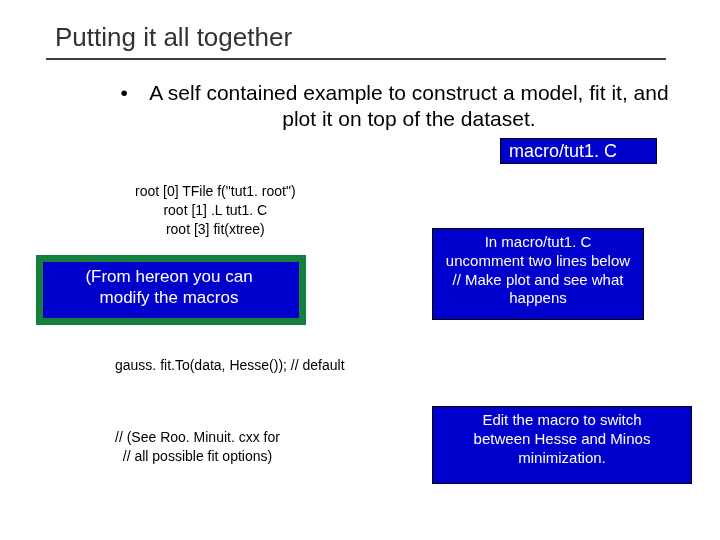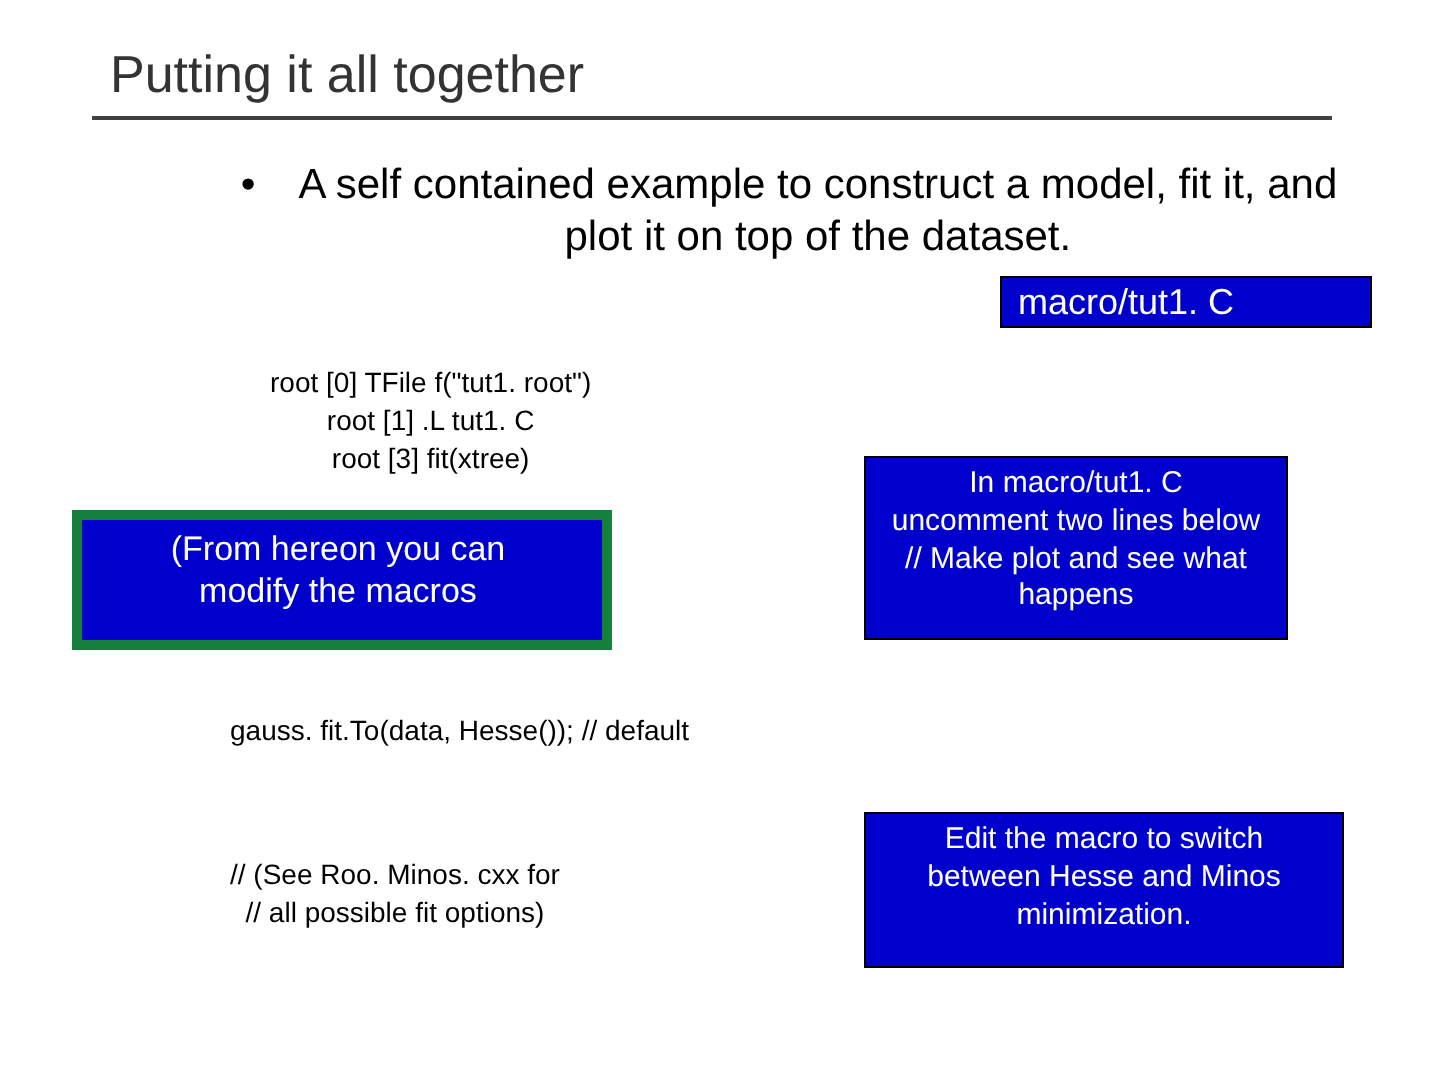--- a/index.html
+++ b/index.html
@@ -51,21 +51,21 @@
   }
   .bullet-text {
     display: inline-block;
     vertical-align: top;
     width: 540px;
   }
   .macro-badge {
     position: absolute;
     left: 500px;
     top: 138px;
-    width: 186px;
+    width: 157px;
     height: 26px;
     background: #0000cc;
     border: 1px solid #000;
     color: #fff;
     font-size: 18px;
     display: flex;
     align-items: center;
     padding-left: 8px;
     box-sizing: border-box;
   }
@@ -77,21 +77,21 @@
     line-height: 1.35;
     color: #000;
   }
   .note1 {
     position: absolute;
     left: 36px;
     top: 255px;
     width: 270px;
     height: 70px;
     background: #0000cc;
-    border: 5px solid #15803d;
+    border: 7px solid #15803d;
     color: #fff;
     font-size: 17px;
     line-height: 1.25;
     padding: 4px 6px 4px 2px;
     box-sizing: border-box;
   }
   .note2 {
     position: absolute;
     left: 432px;
     top: 228px;
@@ -118,21 +118,21 @@
     left: 115px;
     top: 428px;
     font-size: 14px;
     line-height: 1.35;
     color: #000;
   }
   .note3 {
     position: absolute;
     left: 432px;
     top: 406px;
-    width: 240px;
+    width: 260px;
     height: 78px;
     background: #0000cc;
     border: 1px solid #000;
     color: #fff;
     font-size: 15px;
     line-height: 1.25;
     padding: 4px 6px;
     box-sizing: border-box;
   }
   .line { display: block; }
@@ -170,21 +170,21 @@
     <span class="line">uncomment two lines below</span>
     <span class="line">// Make plot and see what</span>
     <span class="line">happens</span>
   </div>
 
   <div class="code2">
     <span class="line">gauss. fit.To(data, Hesse()); // default</span>
   </div>
 
   <div class="code3">
-    <span class="line">// (See Roo. Minos. cxx for</span>
+    <span class="line">// (See Roo. Minuit. cxx for</span>
     <span class="line">//  all possible fit options)</span>
   </div>
 
   <div class="note3">
     <span class="line">Edit the macro to switch</span>
     <span class="line">between Hesse and Minos</span>
     <span class="line">minimization.</span>
   </div>
 
 </div>

